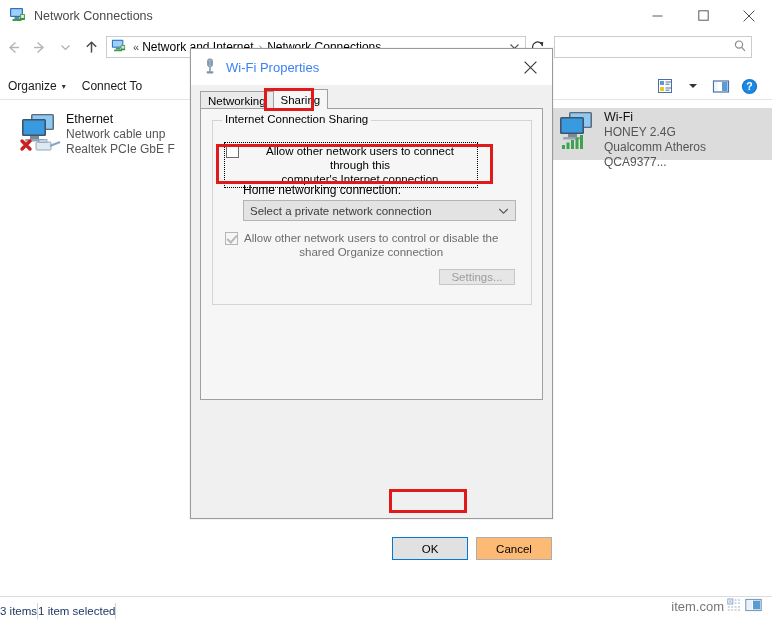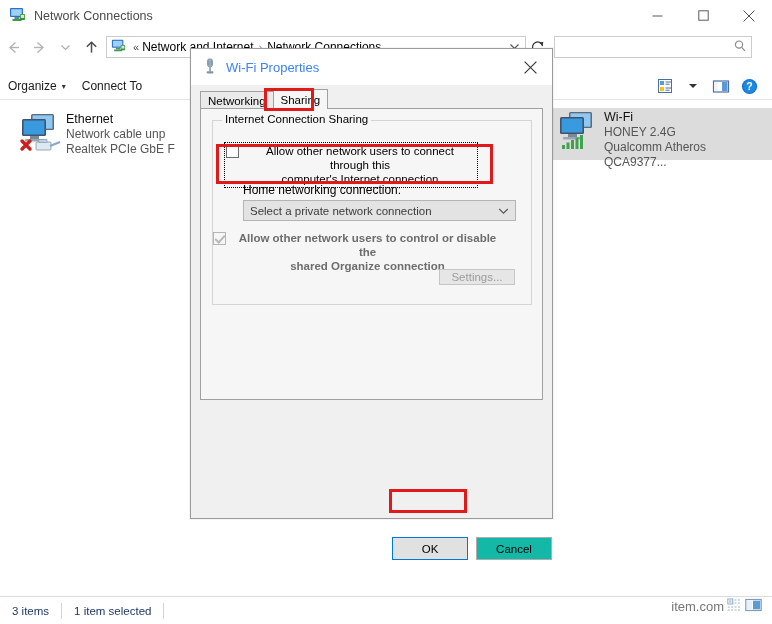--- a/index.html
+++ b/index.html
@@ -81,21 +81,21 @@
   .netitem .n2, .netitem .n3 { font-size:12px; color:#555; line-height:15px; }
   #item-wifi { background:#dcdcdc; }
 
   
   .statusbar {
     position:absolute; left:0; top:596px; width:772px; height:28px;
     border-top:1px solid #dcdcdc; background:#ffffff;
     display:flex; align-items:center;
   }
   .statusbar .sb {
-    font-size:11.5px; color:#1f3864; padding:0 12px; height:18px; display:flex; align-items:center;
+    font-size:11.5px; color:#1f3864; padding:0 0; height:18px; display:flex; align-items:center;
   }
   .statusbar .divider { width:1px; height:16px; background:#d2d2d2; }
   .watermark {
     position:absolute; right:10px; top:598px;
     display:flex; align-items:center; gap:3px;
     font-size:13px; color:#767676;
   }
 
   
   #dialog {
@@ -157,21 +157,21 @@
   .fieldlabel { position:absolute; font-size:12px; color:#000; }
   .combo {
     position:absolute; height:21px; background:#e3e3e3;
     border:1px solid #b4b4b4;
     display:flex; align-items:center; padding:0 6px;
     font-size:11.5px; color:#3b3b3b;
   }
   .combo .arrow { margin-left:auto; color:#5a5a5a; font-size:11px; }
 
   .btn {
-    border:1px solid #adadad; background:#14b8a6;
+    border:1px solid #adadad; background:#fdba74;
     font-size:11.5px; color:#000;
     display:flex; align-items:center; justify-content:center;
   }
   .btn.disabled { color:#9d9d9d; border-color:#c6c6c6; background:#e6e6e6; }
   .btn.default { border:1px solid #0078d7; background:#e1e1e1; }
 
   
   .redbox { position:absolute; border:3px solid #e01a1a; pointer-events:none; z-index:50; }
 </style>
 </head>
@@ -452,21 +452,21 @@
 
         <div class="combo" style="left:30px; top:79px; width:273px;">
           <span>Select a private network connection</span>
           <span class="arrow">
             <svg width="11" height="8" viewBox="0 0 11 8">
                 <path d="M1.2 2 L5.5 6.2 L9.8 2" fill="none" stroke="#5a5a5a" stroke-width="1.2"></path>
               </svg>
           </span>
         </div>
 
-        <div class="cb-row" style="left:0; top:110px; width:290px;font-weight:bold;">
+        <div class="cb-row" style="left:12px; top:110px; width:290px;">
           <span class="cbox disabled checked"></span>
           <span class="cb-label disabled">
             <span>Allow other network users to control or disable the</span><br>
             <span>shared Organize connection</span>
           </span>
         </div>
 
         <div class="btn disabled" style="position:absolute; left:226px; top:148px; width:76px; height:16px;">
           <span>Settings...</span>
         </div>

